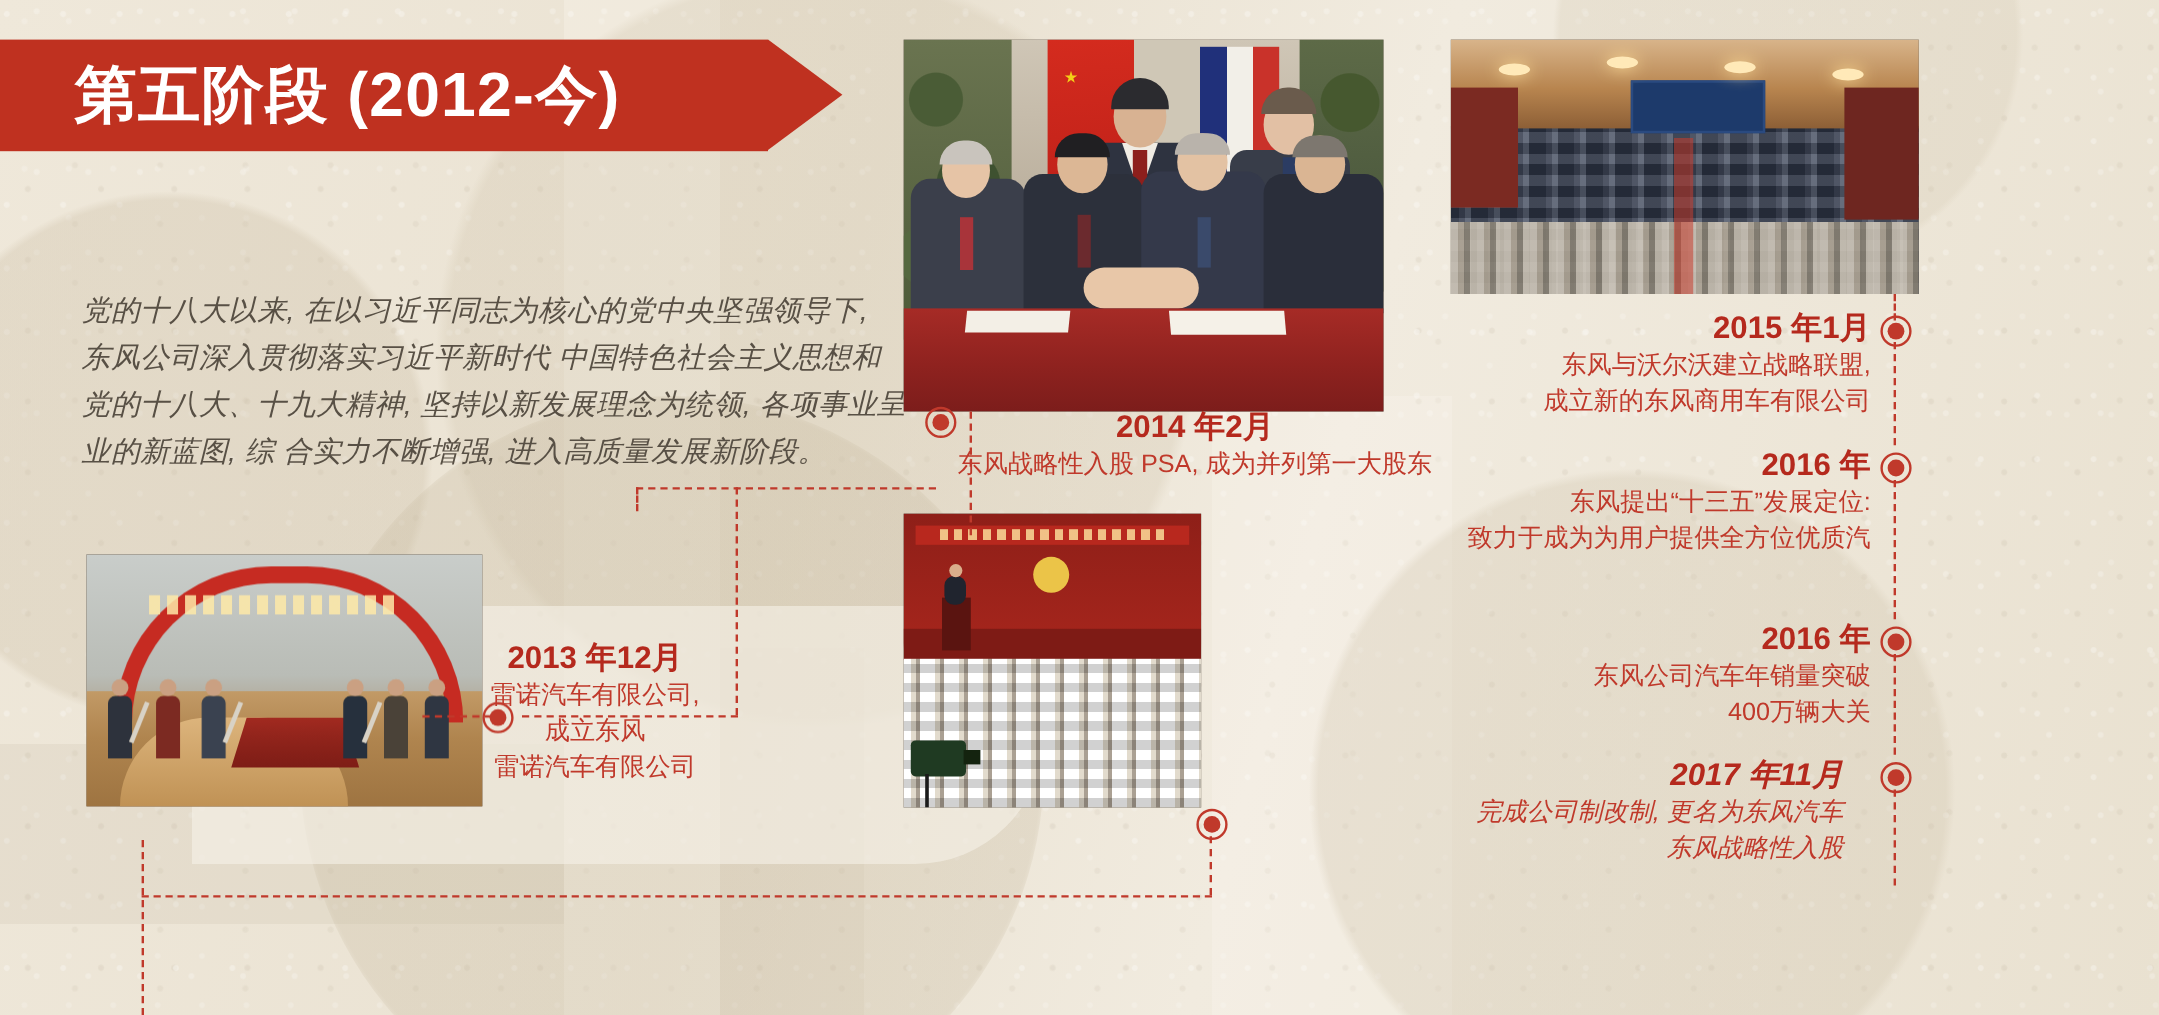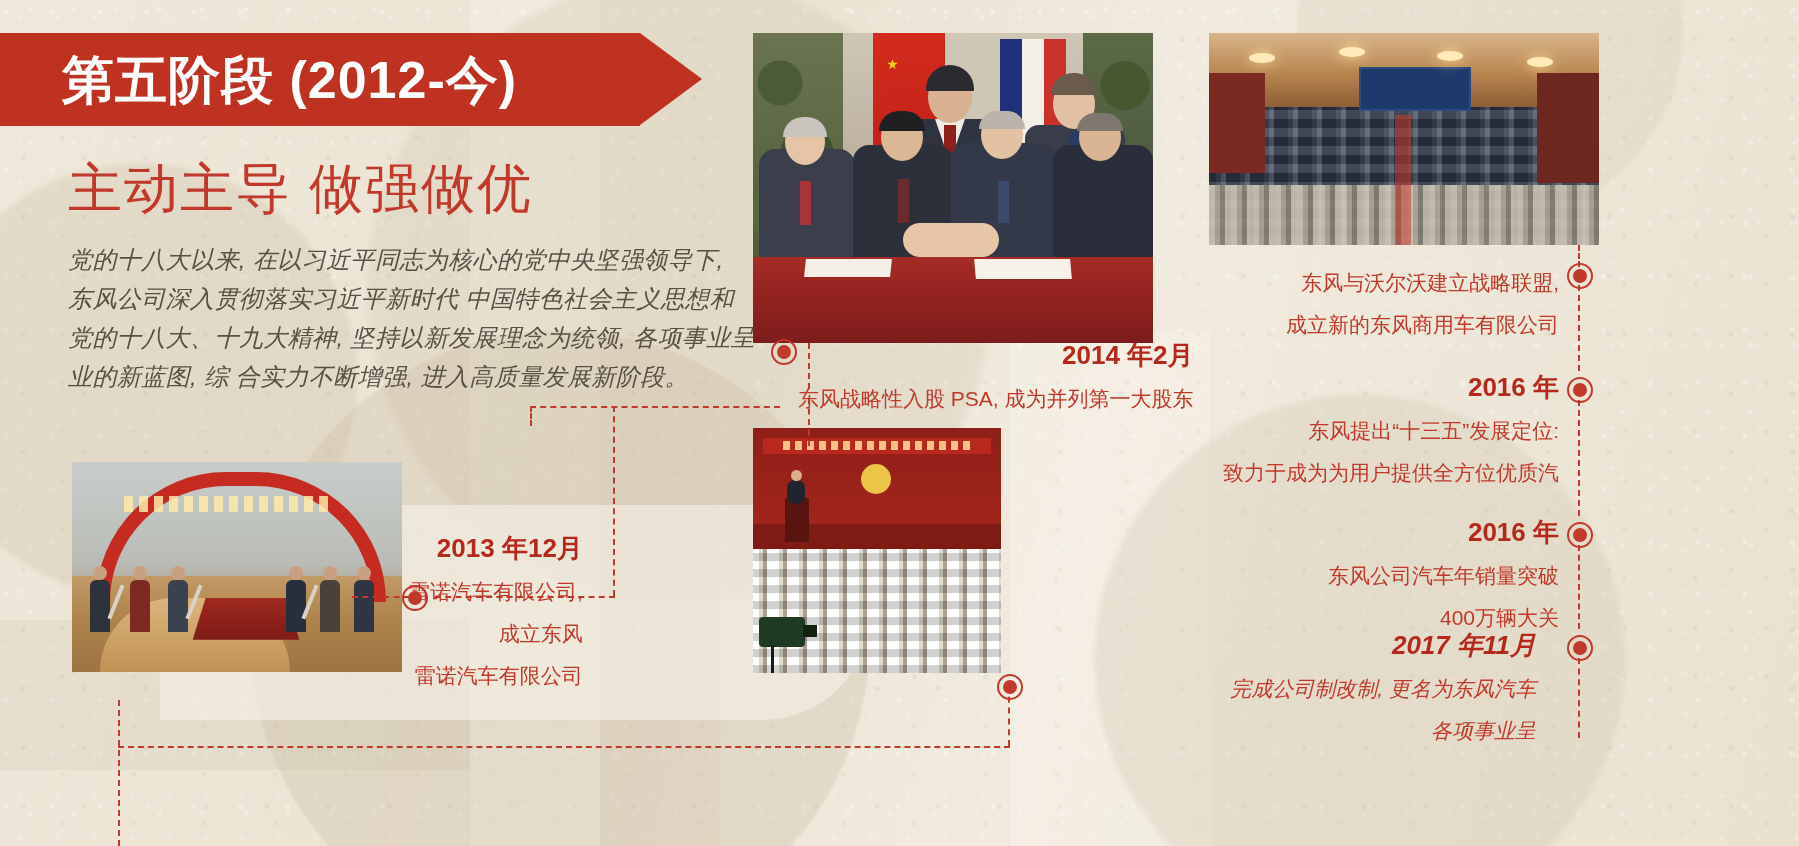--- a/index.html
+++ b/index.html
@@ -186,24 +186,24 @@
   .dash{position:absolute;}
   .dash-h{border-top:2px dashed #c0392b;}
   .dash-v{border-left:2px dashed #c0392b;}
   .dot{position:absolute;width:22px;height:22px;border-radius:50%;
     border:2px solid #c0392b;background:transparent;}
   .dot:after{content:"";position:absolute;left:4px;top:4px;width:14px;height:14px;
     border-radius:50%;background:#c0392b;}
 
   
   .tl-year{color:#b5291d;font-size:26px;font-weight:bold;line-height:34px;white-space:nowrap;}
-  .tl-body{color:#c0392b;font-size:21px;line-height:30px;white-space:nowrap;margin-top:12px;}
+  .tl-body{color:#c0392b;font-size:21px;line-height:30px;white-space:nowrap;}
   .tl{position:absolute;}
   .tl.right{text-align:right;}
-  .tl.left{text-align:right;}
+  .tl.left{text-align:center;}
 
   #e2014{left:798px;top:338px;}
   #e2015{left:1219px;top:256px;width:340px;}
   #e2016a{left:1159px;top:370px;width:400px;}
   #e2016b{left:1219px;top:515px;width:340px;}
   #e2017{left:1176px;top:628px;width:360px;font-style:italic;}
   #e2013{left:409px;top:531px;}
   #e2018{left:320px;top:669px;width:660px;}
   #e2018 .tl-year{text-align:right;}
   #e2018 .tl-body{text-align:left;}
@@ -223,21 +223,20 @@
   <div class="wm wm2"></div>
   <div class="wm wm3"></div>
   <div class="wm wm4"></div>
   <div class="wm wm5"></div>
   <div class="pill"></div>
 
   <div class="banner"></div>
   <div class="banner-tip"></div>
   <div class="banner-text">第五阶段 (2012-今)</div>
 
-  <div class="headline">主动主导 做强做优</div>
 
   <div class="para">
     <div>党的十八大以来, 在以习近平同志为核心的党中央坚强领导下,</div>
     <div>东风公司深入贯彻落实习近平新时代  中国特色社会主义思想和</div>
     <div>党的十八大、十九大精神, 坚持以新发展理念为统领, 各项事业呈</div>
     <div>业的新蓝图, 综 合实力不断增强, 进入高质量发展新阶段。</div>
   </div>
 
   <div class="photo" id="photo-signing">
     <i class="sky"></i>
@@ -346,40 +345,41 @@
   <div class="dot" style="left:1567px;top:635px;"></div>
   <div class="dot" style="left:402px;top:585px;"></div>
   <div class="dot" style="left:997px;top:674px;"></div>
 
   <div class="tl left" id="e2014">
     <div class="tl-year">2014 年2月</div>
     <div class="tl-body">东风战略性入股 PSA, 成为并列第一大股东</div>
   </div>
 
   <div class="tl right" id="e2015">
+    <div class="tl-year">2015 年1月</div>
     <div class="tl-body">东风与沃尔沃建立战略联盟,</div>
     <div class="tl-body">成立新的东风商用车有限公司</div>
   </div>
 
   <div class="tl right" id="e2016a">
     <div class="tl-year">2016 年</div>
     <div class="tl-body">东风提出“十三五”发展定位:</div>
     <div class="tl-body">致力于成为为用户提供全方位优质汽</div>
   </div>
 
   <div class="tl right" id="e2016b">
     <div class="tl-year">2016 年</div>
     <div class="tl-body">东风公司汽车年销量突破</div>
     <div class="tl-body">400万辆大关</div>
   </div>
 
   <div class="tl right" id="e2017">
     <div class="tl-year">2017 年11月</div>
     <div class="tl-body">完成公司制改制, 更名为东风汽车</div>
-    <div class="tl-body">各项事业呈</div>
+    <div class="tl-body">东风战略性入股</div>
   </div>
 
   <div class="tl left" id="e2013">
     <div class="tl-year">2013 年12月</div>
     <div class="tl-body">雷诺汽车有限公司,</div>
     <div class="tl-body">成立东风</div>
     <div class="tl-body">雷诺汽车有限公司</div>
   </div>
 
 

